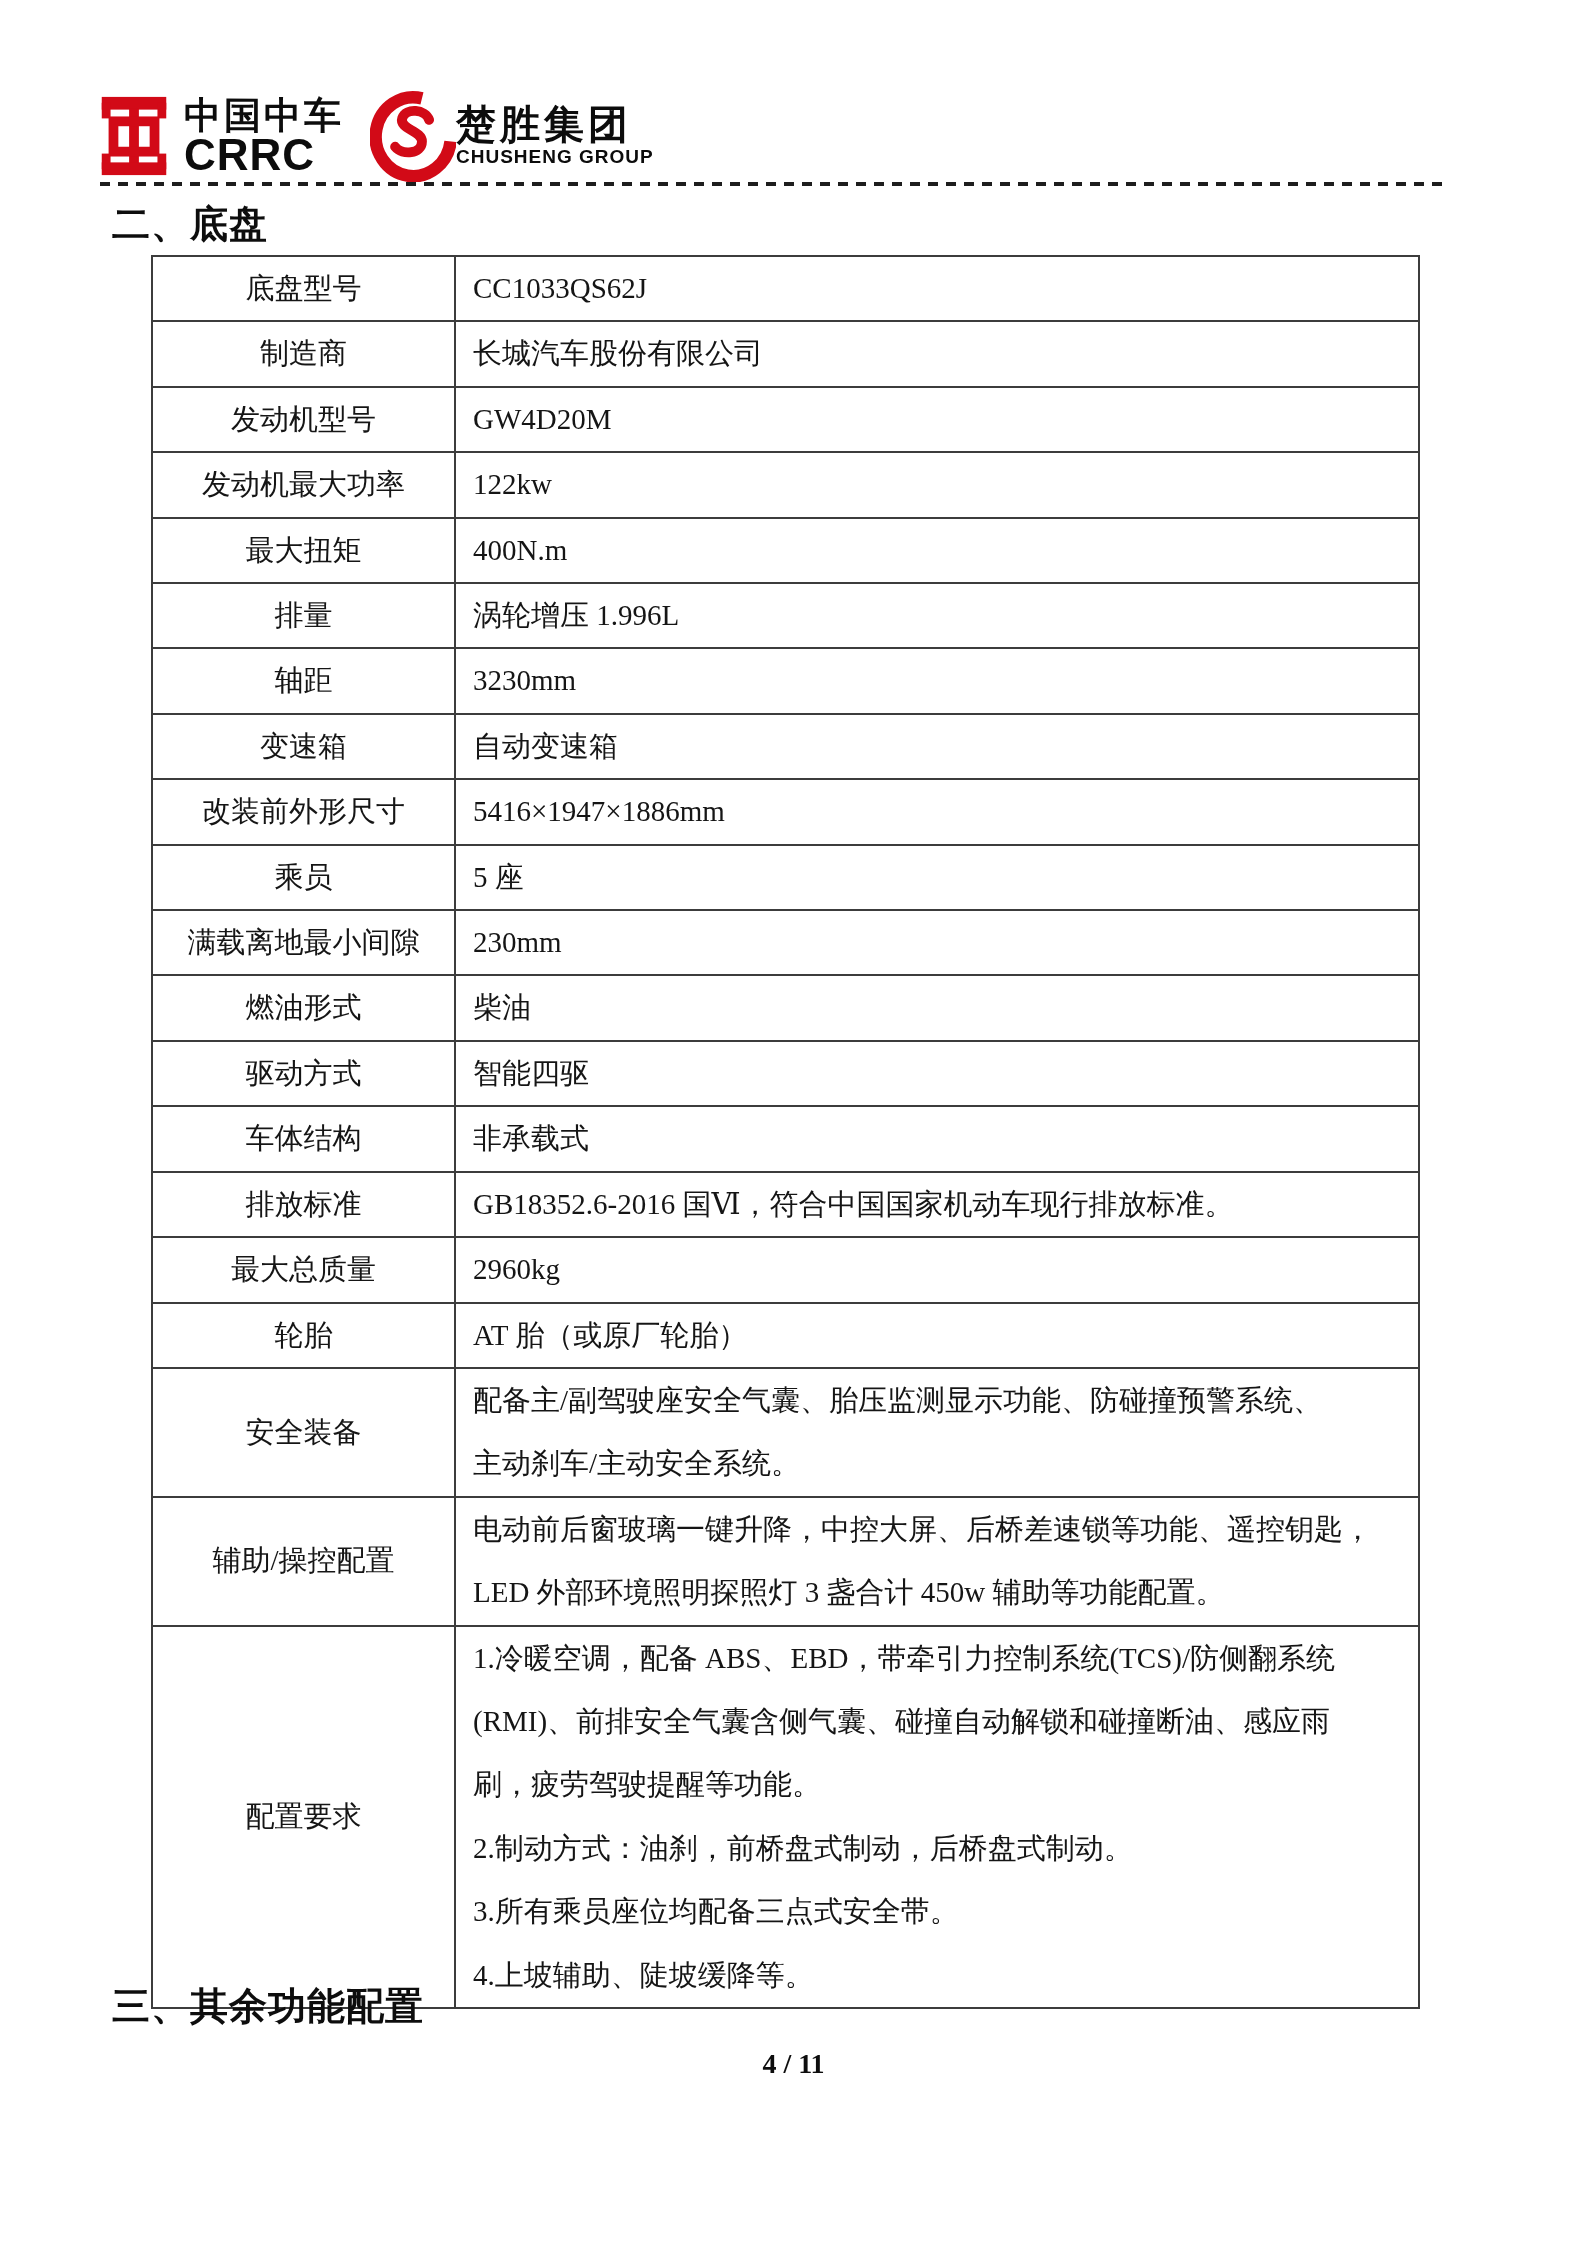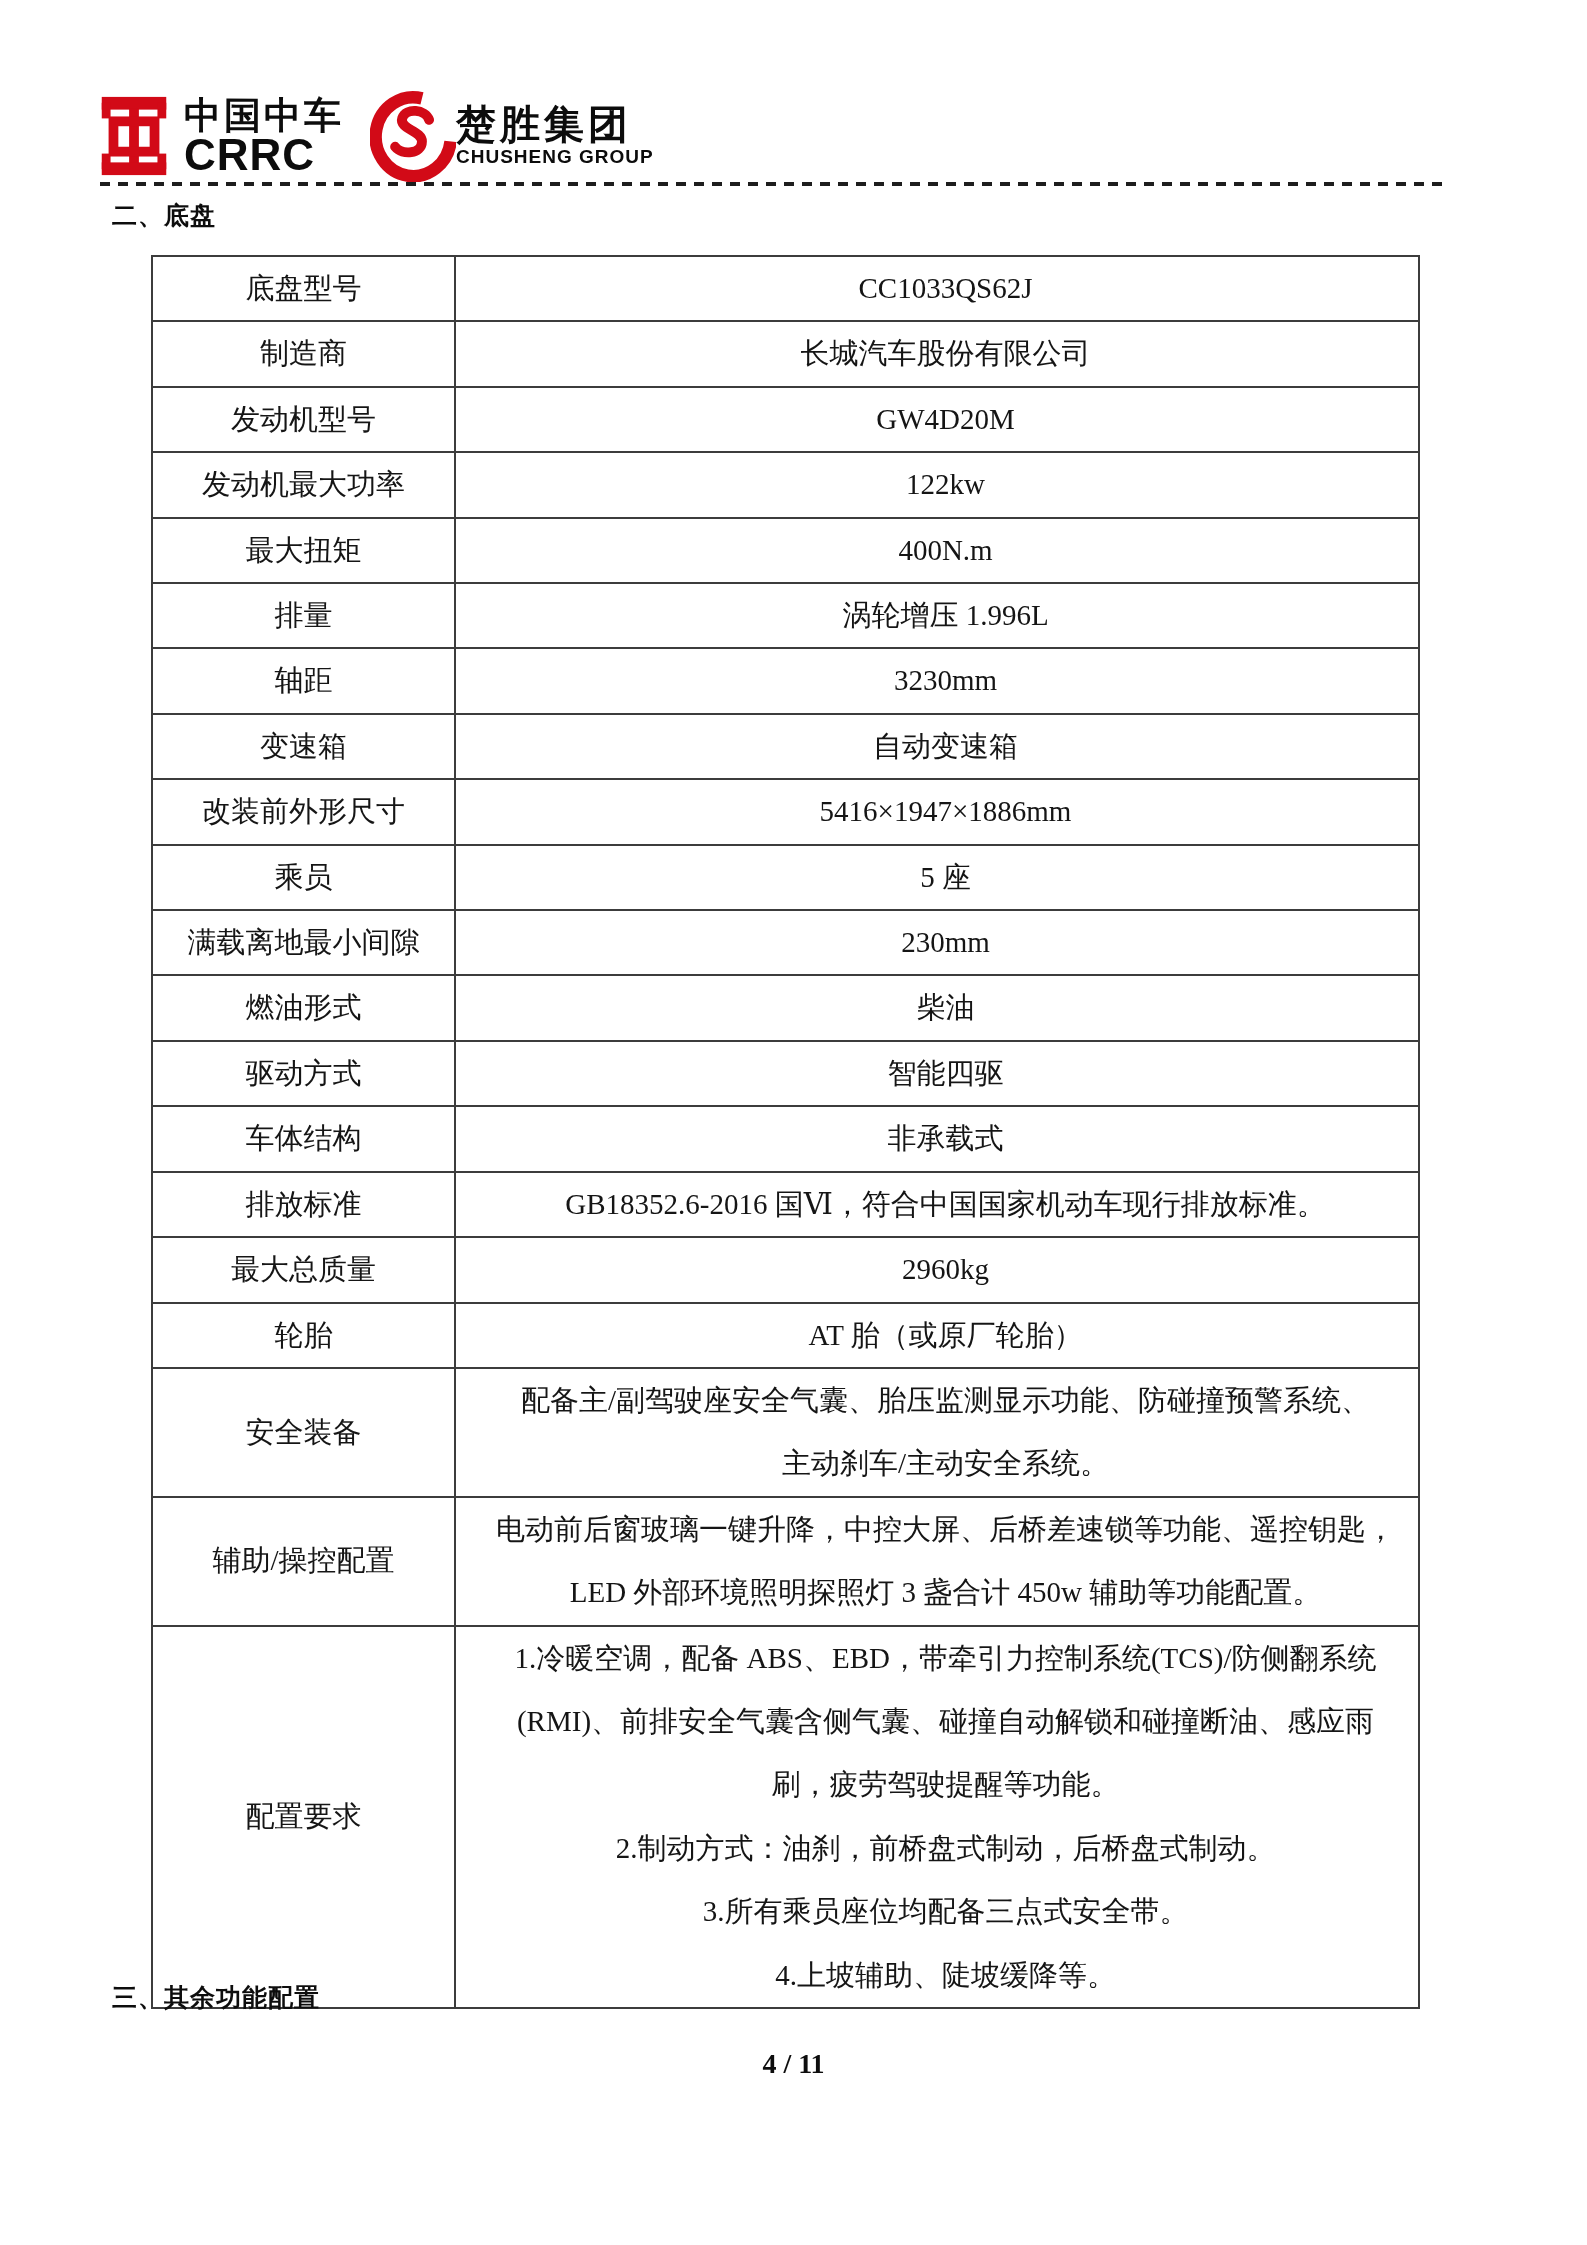--- a/index.html
+++ b/index.html
@@ -33,32 +33,32 @@
     font-size:19px;line-height:24px;letter-spacing:1px;color:#0c0c0c;
   }
   .dotted-line{
     position:absolute;left:100px;top:182px;width:1343px;height:4px;
     background:repeating-linear-gradient(90deg,#1d1d1d 0 10px,transparent 10px 18px);
   }
   
   .sec-heading{
     position:absolute;left:112px;
     font-family:Liberation Sans, sans-serif;
-    font-weight:900;font-size:25px;color:#0d0d0d;letter-spacing:1px;
+    font-weight:900;font-size:38px;color:#0d0d0d;letter-spacing:1px;
   }
   .sec-heading.sec2{top:199px;}
   .sec-heading.sec3{top:1981px;}
   
   .spec-table{
     position:absolute;left:151px;top:255px;width:1269px;
     border-collapse:collapse;table-layout:fixed;padding-left:32px;
   }
   .spec-table td{
     border:2px solid #3c3c3c;vertical-align:middle;
-    font-size:29px;color:#151515;padding:0;text-align:center;
+    font-size:29px;color:#151515;padding:0;
   }
   td.label-cell{width:301px;text-align:center;line-height:63.4px;}
   td.value-cell{padding-left:17px;}
   .vline{line-height:63.4px;white-space:nowrap;}
   
   .page-footer{
     position:absolute;left:0;top:2048px;width:1587px;text-align:center;
     font-weight:700;font-size:28px;color:#0d0d0d;
     font-family:"Liberation Serif","DejaVu Serif",serif;
   }

